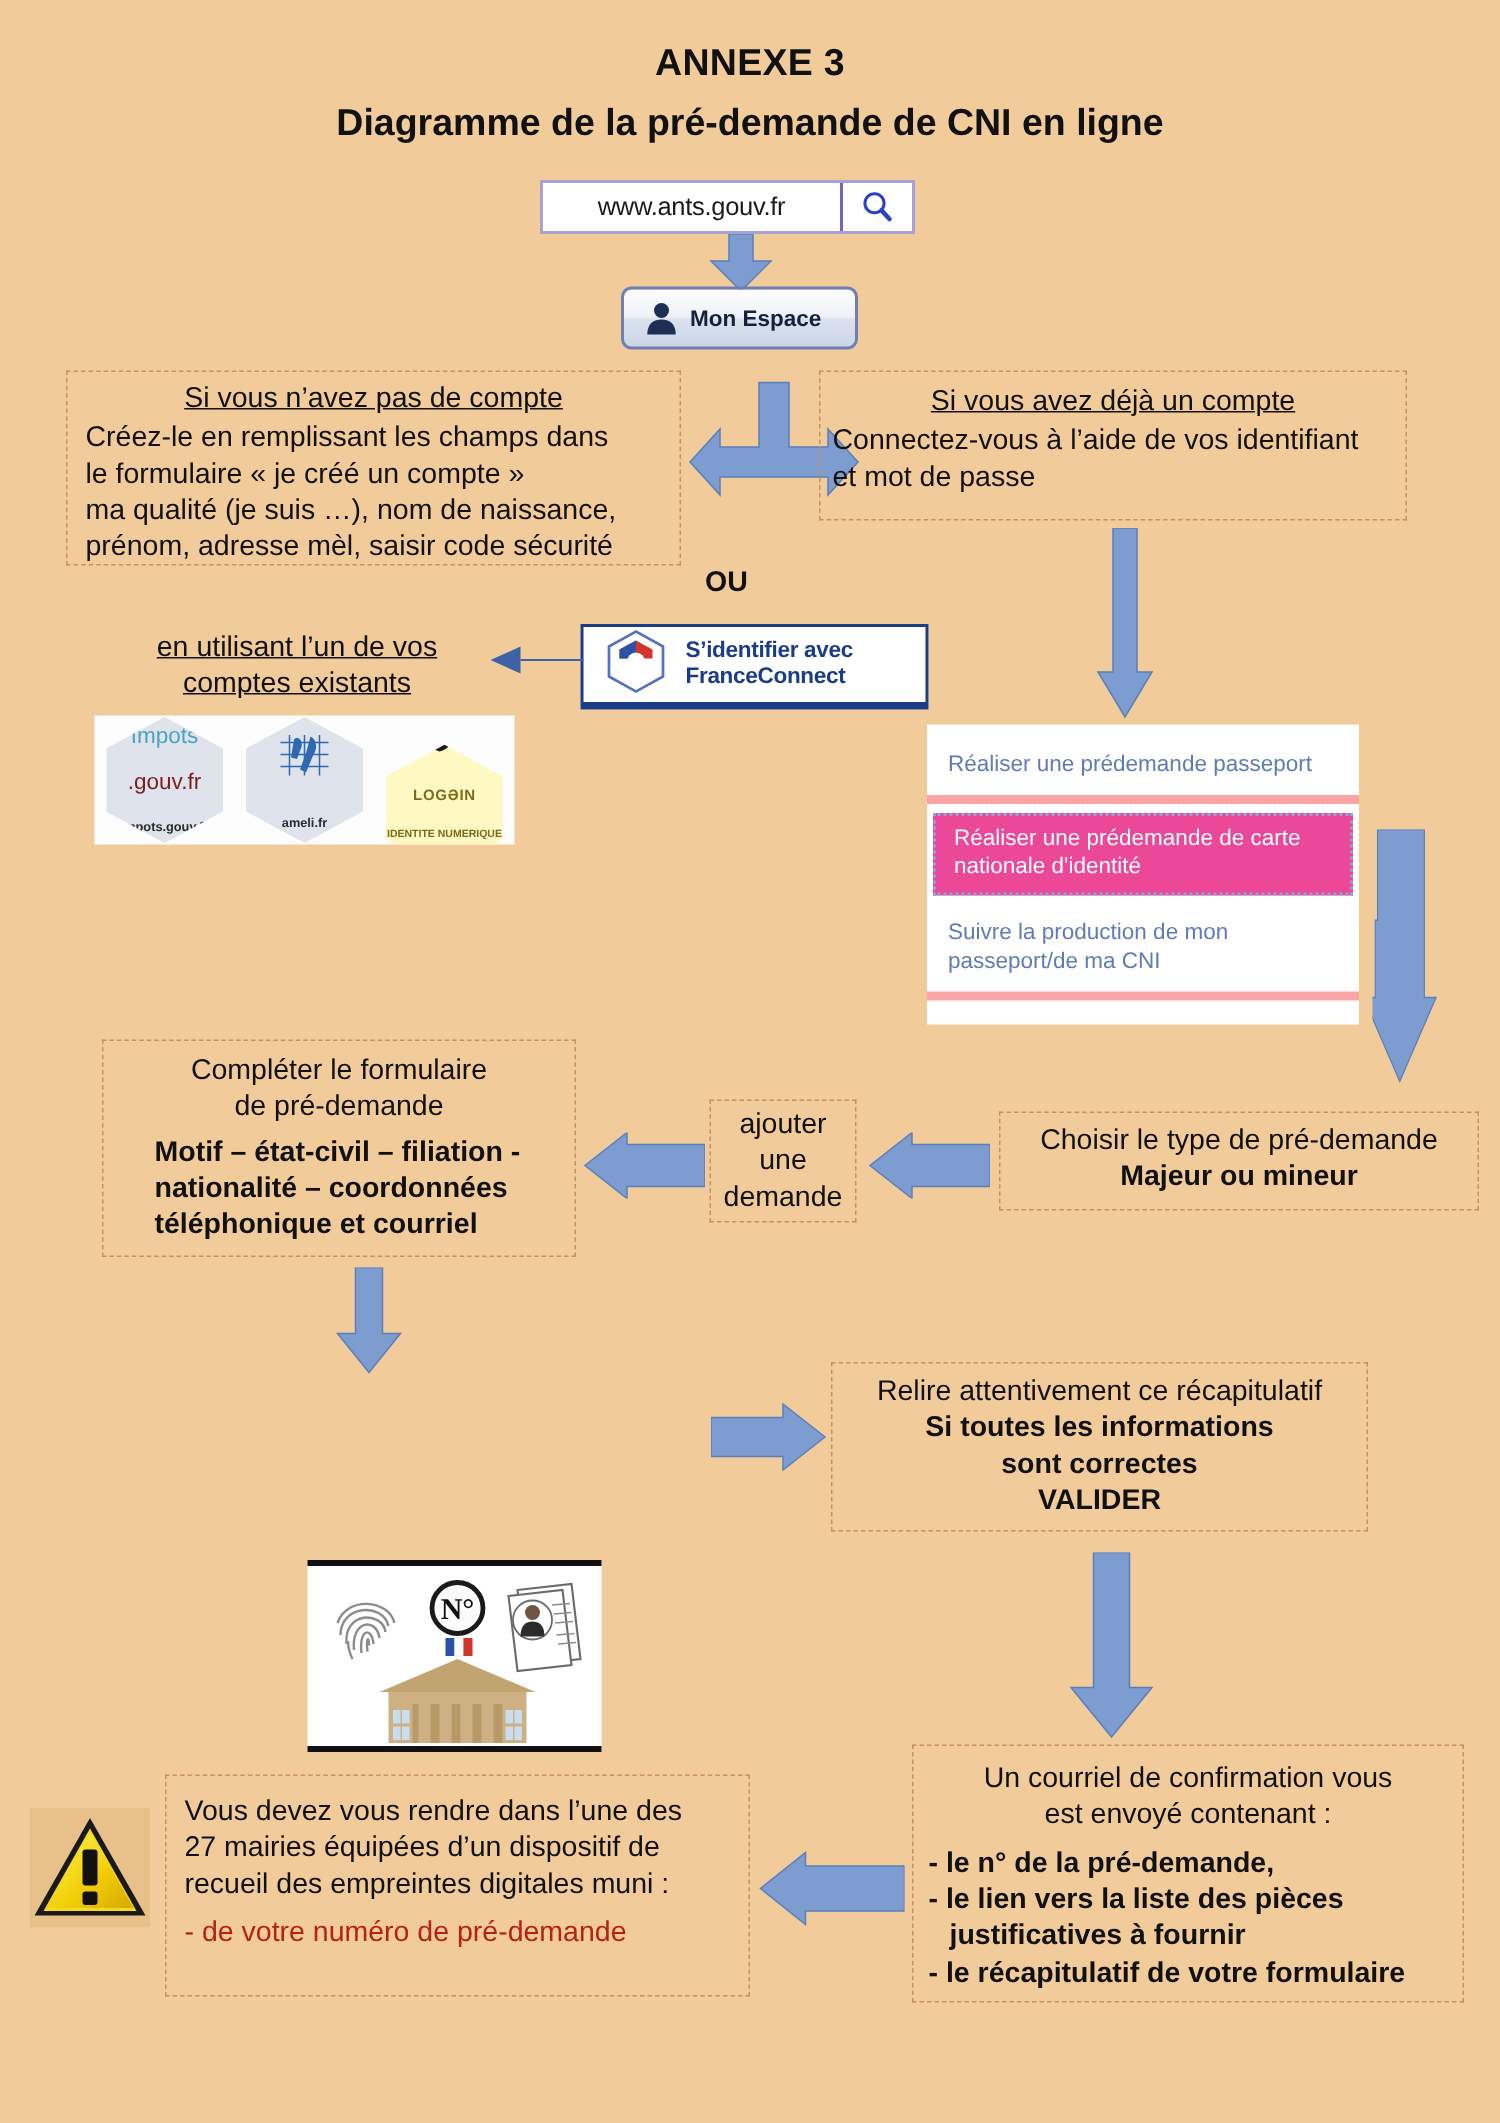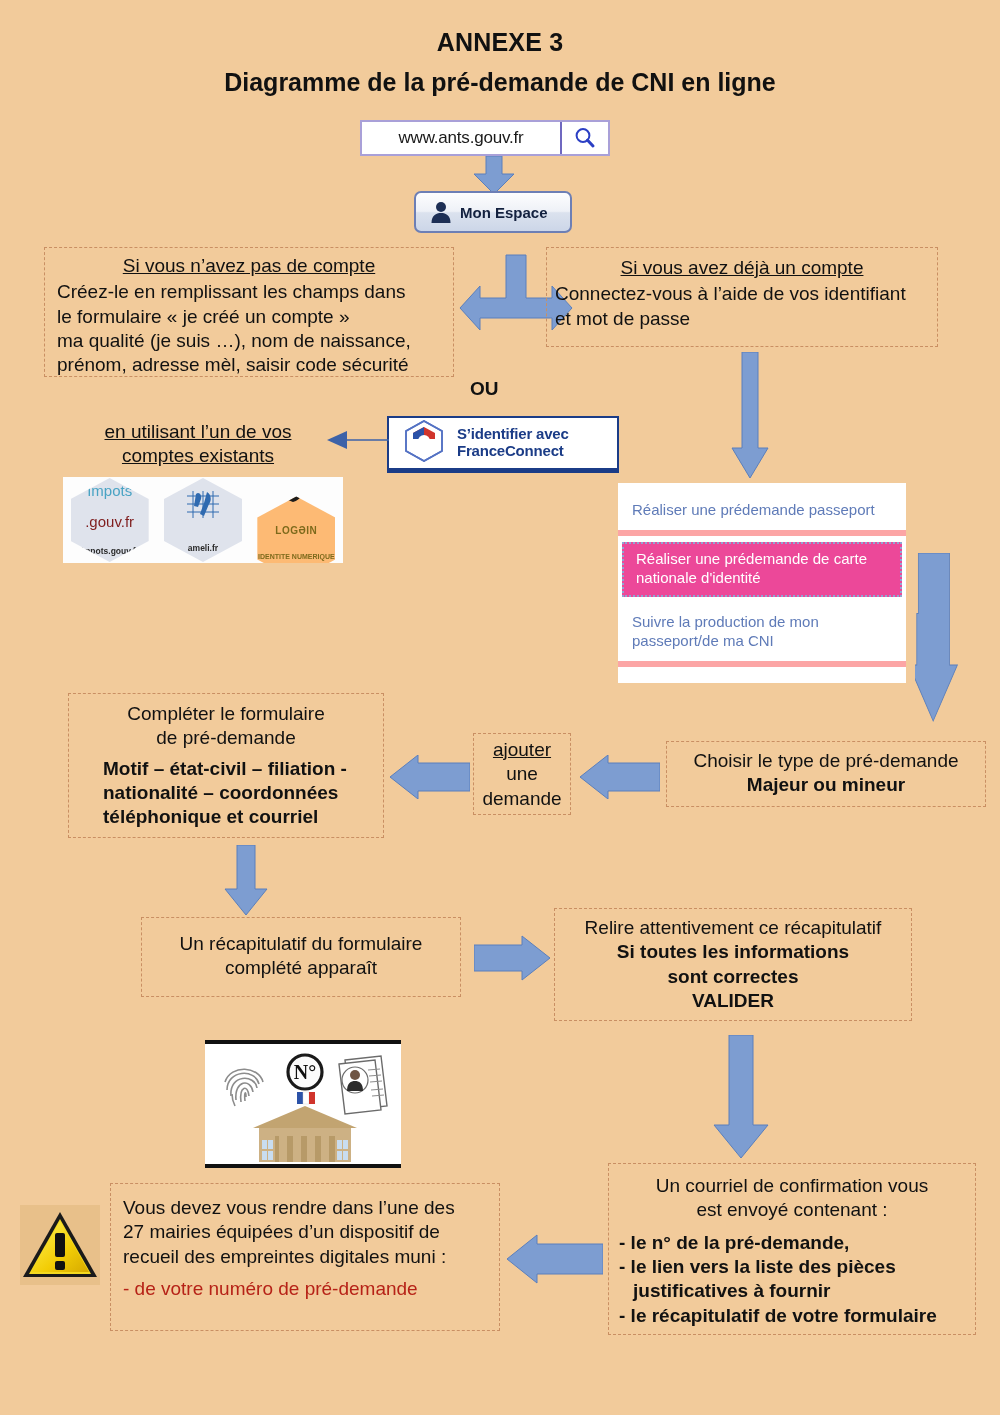--- a/index.html
+++ b/index.html
@@ -145,21 +145,21 @@
   .hex {
     width: 78px; height: 84px;
     clip-path: polygon(50% 0%, 100% 25%, 100% 75%, 50% 100%, 0% 75%, 0% 25%);
     display: flex;
     flex-direction: column;
     align-items: center;
     justify-content: center;
     gap: 17px;
   }
   .hex.grey { background: #dfe3ec; }
-  .hex.yellow { background: #fdba74; margin-top: 37px; }
+  .hex.yellow { background: #fef9c3; margin-top: 37px; }
   .hex .cap { font-size: 8.5px; font-weight: bold; color: #2b2b2b; }
   .hex .impots1 { font-size: 15px; color: #49a3c4; line-height:.95; font-family:"Liberation Sans",sans-serif;}
   .hex .impots2 { font-size: 15px; color: #7f1d1d; line-height:.95;}
   .hex .lg1 { font-size: 10px; color:#7d6a1b; font-weight:bold; letter-spacing:.5px;}
   .hex .lg2 { font-size: 7px; color:#7d6a1b; font-weight:bold;}
 
   
   .menu {
     position: absolute;
     left: 618px; top: 483px;
@@ -356,21 +356,21 @@
     <div class="txt ctr b">Majeur ou mineur</div>
   </div>
 
   <div class="arrow" style="left:578px; top:755px;">
     <svg width="82" height="44" viewBox="0 0 82 44">
       <polygon points="82,8 82,36 30,36 30,44 2,22 30,0 30,8" fill="#7d9dd1" stroke="#5a7fbc" stroke-width="1"></polygon>
     </svg>
   </div>
 
   <div class="dbox" style="left:473px; top:733px; width:98px; height:82px;">
-    <div class="txt ctr" style="margin-top:4px;text-decoration:underline;">ajouter</div>
+    <div class="txt ctr" style="margin-top:4px;">ajouter</div>
     <div class="txt ctr">une</div>
     <div class="txt ctr">demande</div>
   </div>
 
   <div class="arrow" style="left:388px; top:755px;">
     <svg width="82" height="44" viewBox="0 0 82 44">
       <polygon points="82,8 82,36 30,36 30,44 2,22 30,0 30,8" fill="#7d9dd1" stroke="#5a7fbc" stroke-width="1"></polygon>
     </svg>
   </div>
 
@@ -383,24 +383,20 @@
       <div class="txt b">téléphonique et courriel</div>
     </div>
   </div>
 
   <div class="arrow" style="left:223px; top:845px;">
     <svg width="46" height="72" viewBox="0 0 46 72">
       <polygon points="14,0 32,0 32,44 44,44 23,70 2,44 14,44" fill="#7d9dd1" stroke="#5a7fbc" stroke-width="1"></polygon>
     </svg>
   </div>
 
-  <div class="dbox" style="left:141px; top:917px; width:320px; height:80px;">
-    <div class="txt ctr" style="margin-top:14px;">Un récapitulatif du formulaire</div>
-    <div class="txt ctr">complété apparaît</div>
-  </div>
 
   <div class="arrow" style="left:474px; top:935px;">
     <svg width="78" height="46" viewBox="0 0 78 46">
       <polygon points="0,10 48,10 48,1 76,23 48,45 48,36 0,36" fill="#7d9dd1" stroke="#5a7fbc" stroke-width="1"></polygon>
     </svg>
   </div>
 
   <div class="dbox" style="left:554px; top:908px; width:358px; height:113px;">
     <div class="txt ctr" style="margin-top:7px;">Relire attentivement ce récapitulatif</div>
     <div class="txt ctr b">Si toutes les informations</div>

